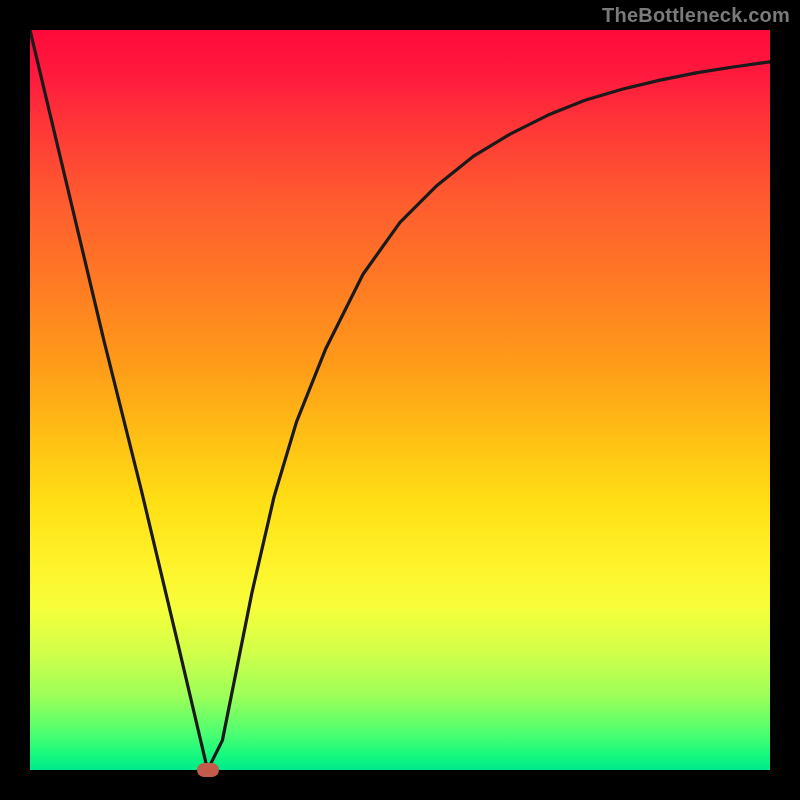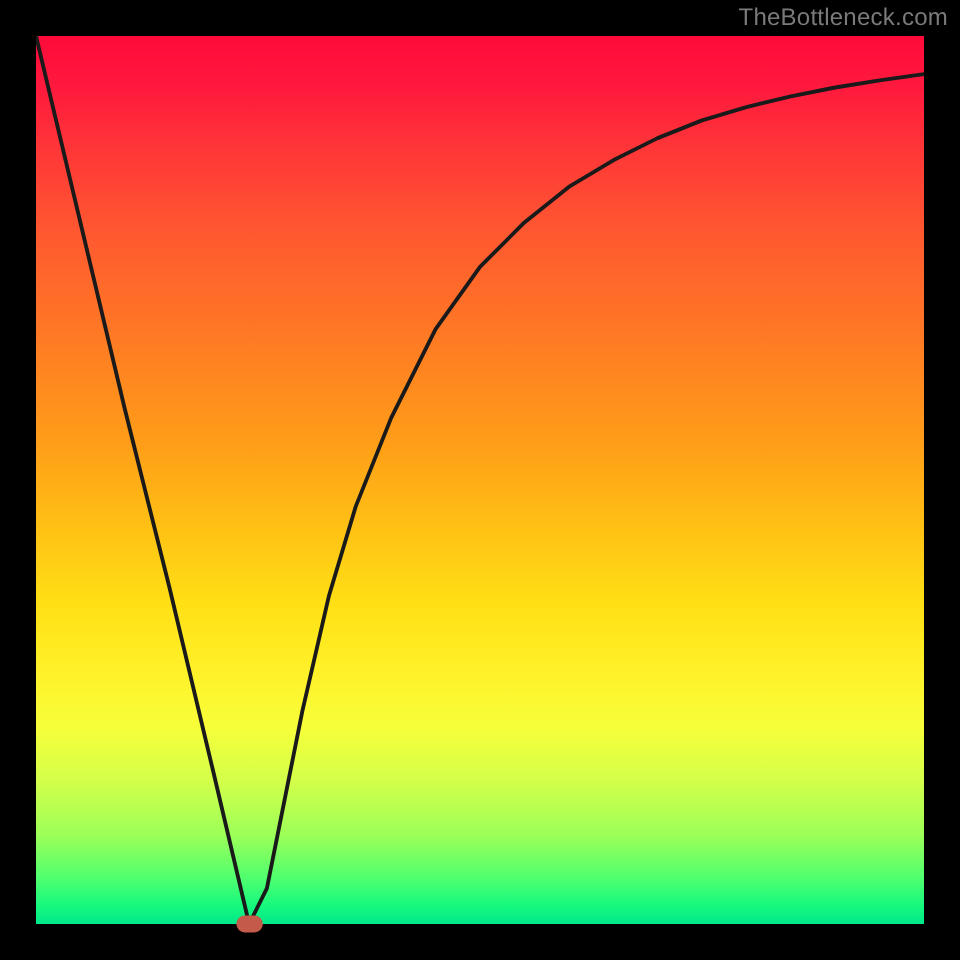--- a/index.html
+++ b/index.html
@@ -49,21 +49,21 @@
     top: 0;
     width: 740px;
     height: 740px;
   }
   .watermark {
     position: absolute;
     top: 4px;
     right: 10px;
     color: #7a7a7a;
     font-size: 20px;
-    font-weight: 400;
+    font-weight: 700;
     letter-spacing: 0.2px;
     user-select: none;
     text-align: center;
   }
   .marker {
     position: absolute;
     width: 22px;
     height: 14px;
     border-radius: 8px;
     background: #c45a4a; 

